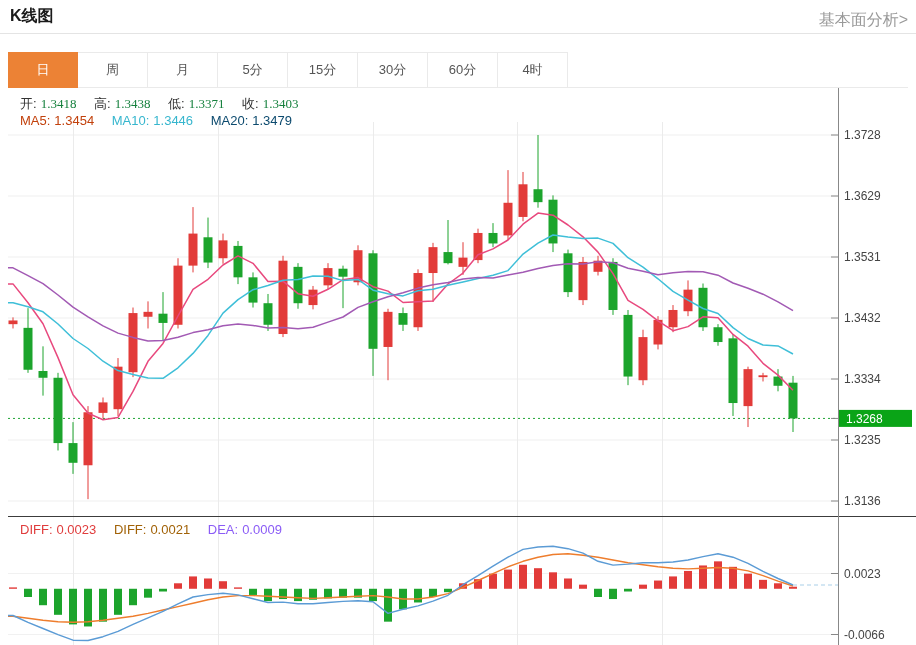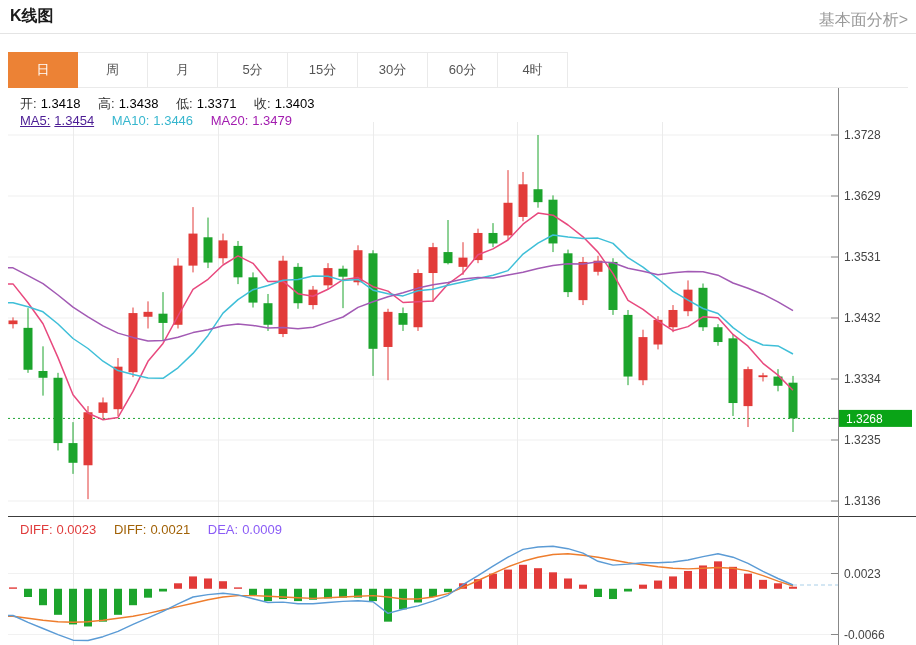--- a/index.html
+++ b/index.html
@@ -17,24 +17,24 @@
     text-align:center;line-height:34px;font-size:13px;color:#555;background:#fff;cursor:pointer;
     white-space:nowrap;
   }
   .tab:first-child{border-left:1px solid #eaeaea;}
   .tab.selected{background:#ec8235;border-color:#ec8235;color:#fff;}
   .tab-filler{flex:1;border-bottom:1px solid #eaeaea;}
   .info-row{position:absolute;left:20px;font-size:13px;white-space:nowrap;}
   .info-row span{margin-right:4px;}
   .info-row .pair{margin-right:14px;}
   .lbl{color:#333;}
-  .val-green{color:#000000;}
-  .ma5{color:#4c1d95;text-decoration:underline;}
+  .val-green{color:#15803d;font-family:Liberation Serif, serif;}
+  .ma5{color:#c2410c;}
   .ma10{color:#36b6ce;}
-  .ma20{color:#a21caf;text-align:right;}
+  .ma20{color:#0c4a6e;text-align:right;}
   .macd-red{color:#e03c3c;}
   .macd-blue{color:#a16207;}
   .macd-orange{color:#8b5cf6;}
   #chart-svg{position:absolute;left:0;top:0;}
   svg text{font-family:"Liberation Sans","DejaVu Sans",sans-serif;}
 </style>
 </head>
 <body>
 
 <svg id="chart-svg" width="916" height="645">

